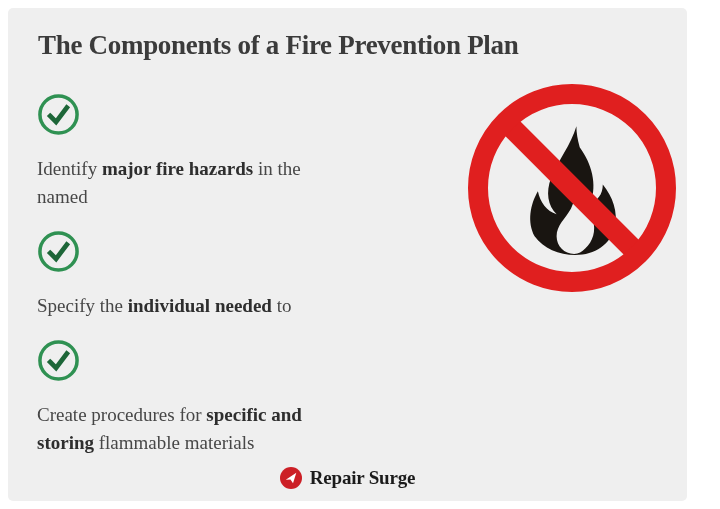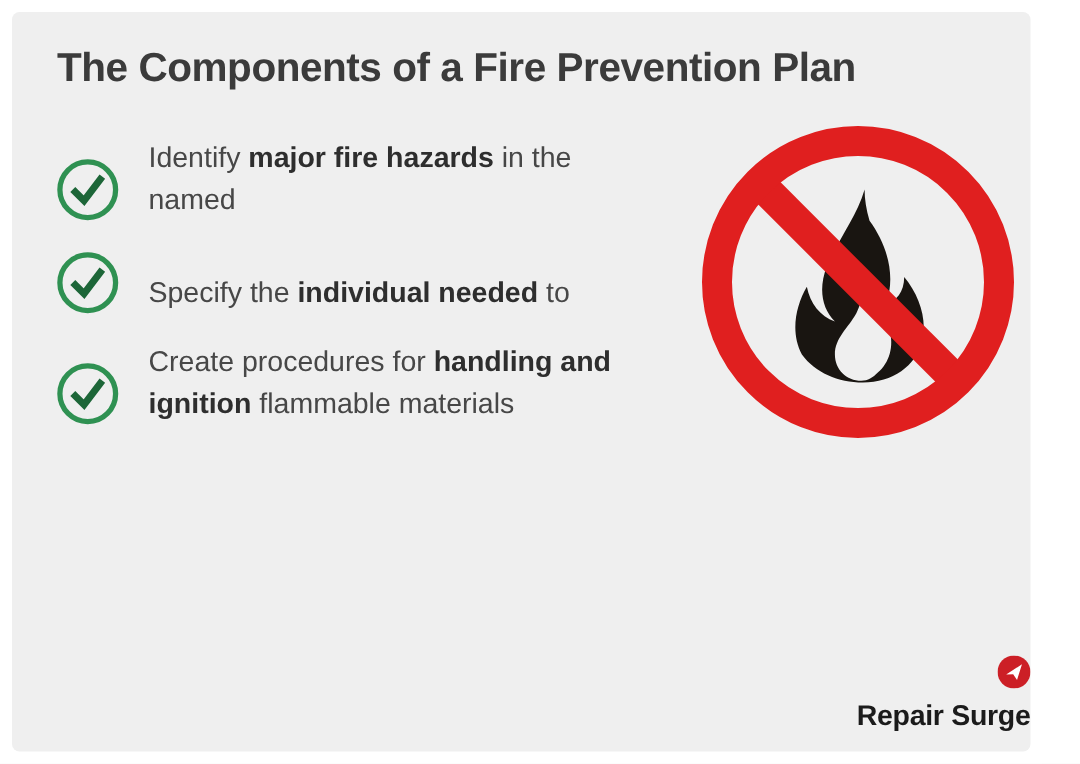--- a/index.html
+++ b/index.html
@@ -1,21 +1,21 @@
 <!DOCTYPE html>
 <html style="--page-bg: #ffffff; --card-bg: #efefef; --title-text: #3b3b3b; --body-text: #474747; --bold-text: #2e2e2e; --check-ring-green: #2f9152; --check-mark-green: #1d6638; --prohibition-red: #e01f1f; --flame-black: #191511; --logo-red: #cc1f26; --logo-text: #1b1b1b;"><head>
 <meta charset="utf-8">
 <style>
   html, body { margin: 0; padding: 0; background: #ffffff; }
   .canvas {
     position: relative;
     width: 695px;
     height: 509px;
     background: var(--page-bg, #ffffff);
-    font-family: Liberation Sans, sans-serif;
+    font-family: Liberation Serif, serif;
     overflow: hidden;
   }
   .card {
     position: absolute;
     inset: 8px;
     background: var(--card-bg, #efefef);
     border-radius: 5px;
   }
   .title {
     position: absolute;
@@ -34,21 +34,21 @@
     left: 29px;
     top: 84px;
     margin: 0;
     padding: 0;
     list-style: none;
     display: flex;
     flex-direction: column;
     gap: 18px;
     width: 410px;
   }
-  .check-item { display: flex; align-items: flex-end; gap: 19px; }
+  .check-item { display: flex; align-items: flex-start; gap: 19px; flex-direction: column; }
   .check-icon { flex: 0 0 auto; margin-top: 1px; }
   .check-icon svg { display: block; }
   .ring { fill: none; stroke: var(--check-ring-green, #2f9152); stroke-width: 3.6; }
   .mark { fill: none; stroke: var(--check-mark-green, #1d6638); stroke-width: 4.8; stroke-linecap: square; stroke-linejoin: miter; }
   .check-text {
     margin: 0;
     font-size: 19px;
     line-height: 28px;
     color: var(--body-text, #474747);
   }
@@ -67,21 +67,20 @@
   .nofire .ban-slash { stroke: var(--prohibition-red, #e01f1f); stroke-width: 21; }
   .footer {
     position: absolute;
     left: 0;
     right: 0;
     bottom: 12px;
     display: flex;
     justify-content: center;
     align-items: flex-end;
     gap: 8px;
-    flex-direction: column;
   }
   .logo-badge { width: 22px; height: 22px; }
   .logo-badge svg { display: block; }
   .logo-circle { fill: var(--logo-red, #cc1f26); }
   .logo-arrow { fill: #ffffff; }
   .brand {
     font-size: 19px;
     font-weight: 800;
     letter-spacing: -0.2px;
     color: var(--logo-text, #1b1b1b);
@@ -117,21 +116,21 @@
   </li>
 
 
   <li class="check-item">
     <span class="check-icon">
       <svg viewBox="0 0 44 44" width="43" height="43" aria-hidden="true">
         <circle class="ring" cx="22" cy="22" r="19"></circle>
         <path class="mark" d="M13.5 23.5 L19.5 29.5 L30.5 15"></path>
       </svg>
     </span>
-    <p class="check-text"><span>Create procedures for </span><span class="bold">handling and</span><br><span class="bold">ignition</span><span> flammable materials</span></p>
+    <p class="check-text"><span>Create procedures for </span><span class="bold">specific and</span><br><span class="bold">storing</span><span> flammable materials</span></p>
   </li>
 
 </ul>
 
     <div class="nofire">
       <svg viewBox="0 0 210 210" width="210" height="210" aria-hidden="true">
 
         <g transform="translate(50,40) scale(1.1)">
           <path class="flame" d="M54 3
             C 49 20, 38 33, 31 50

